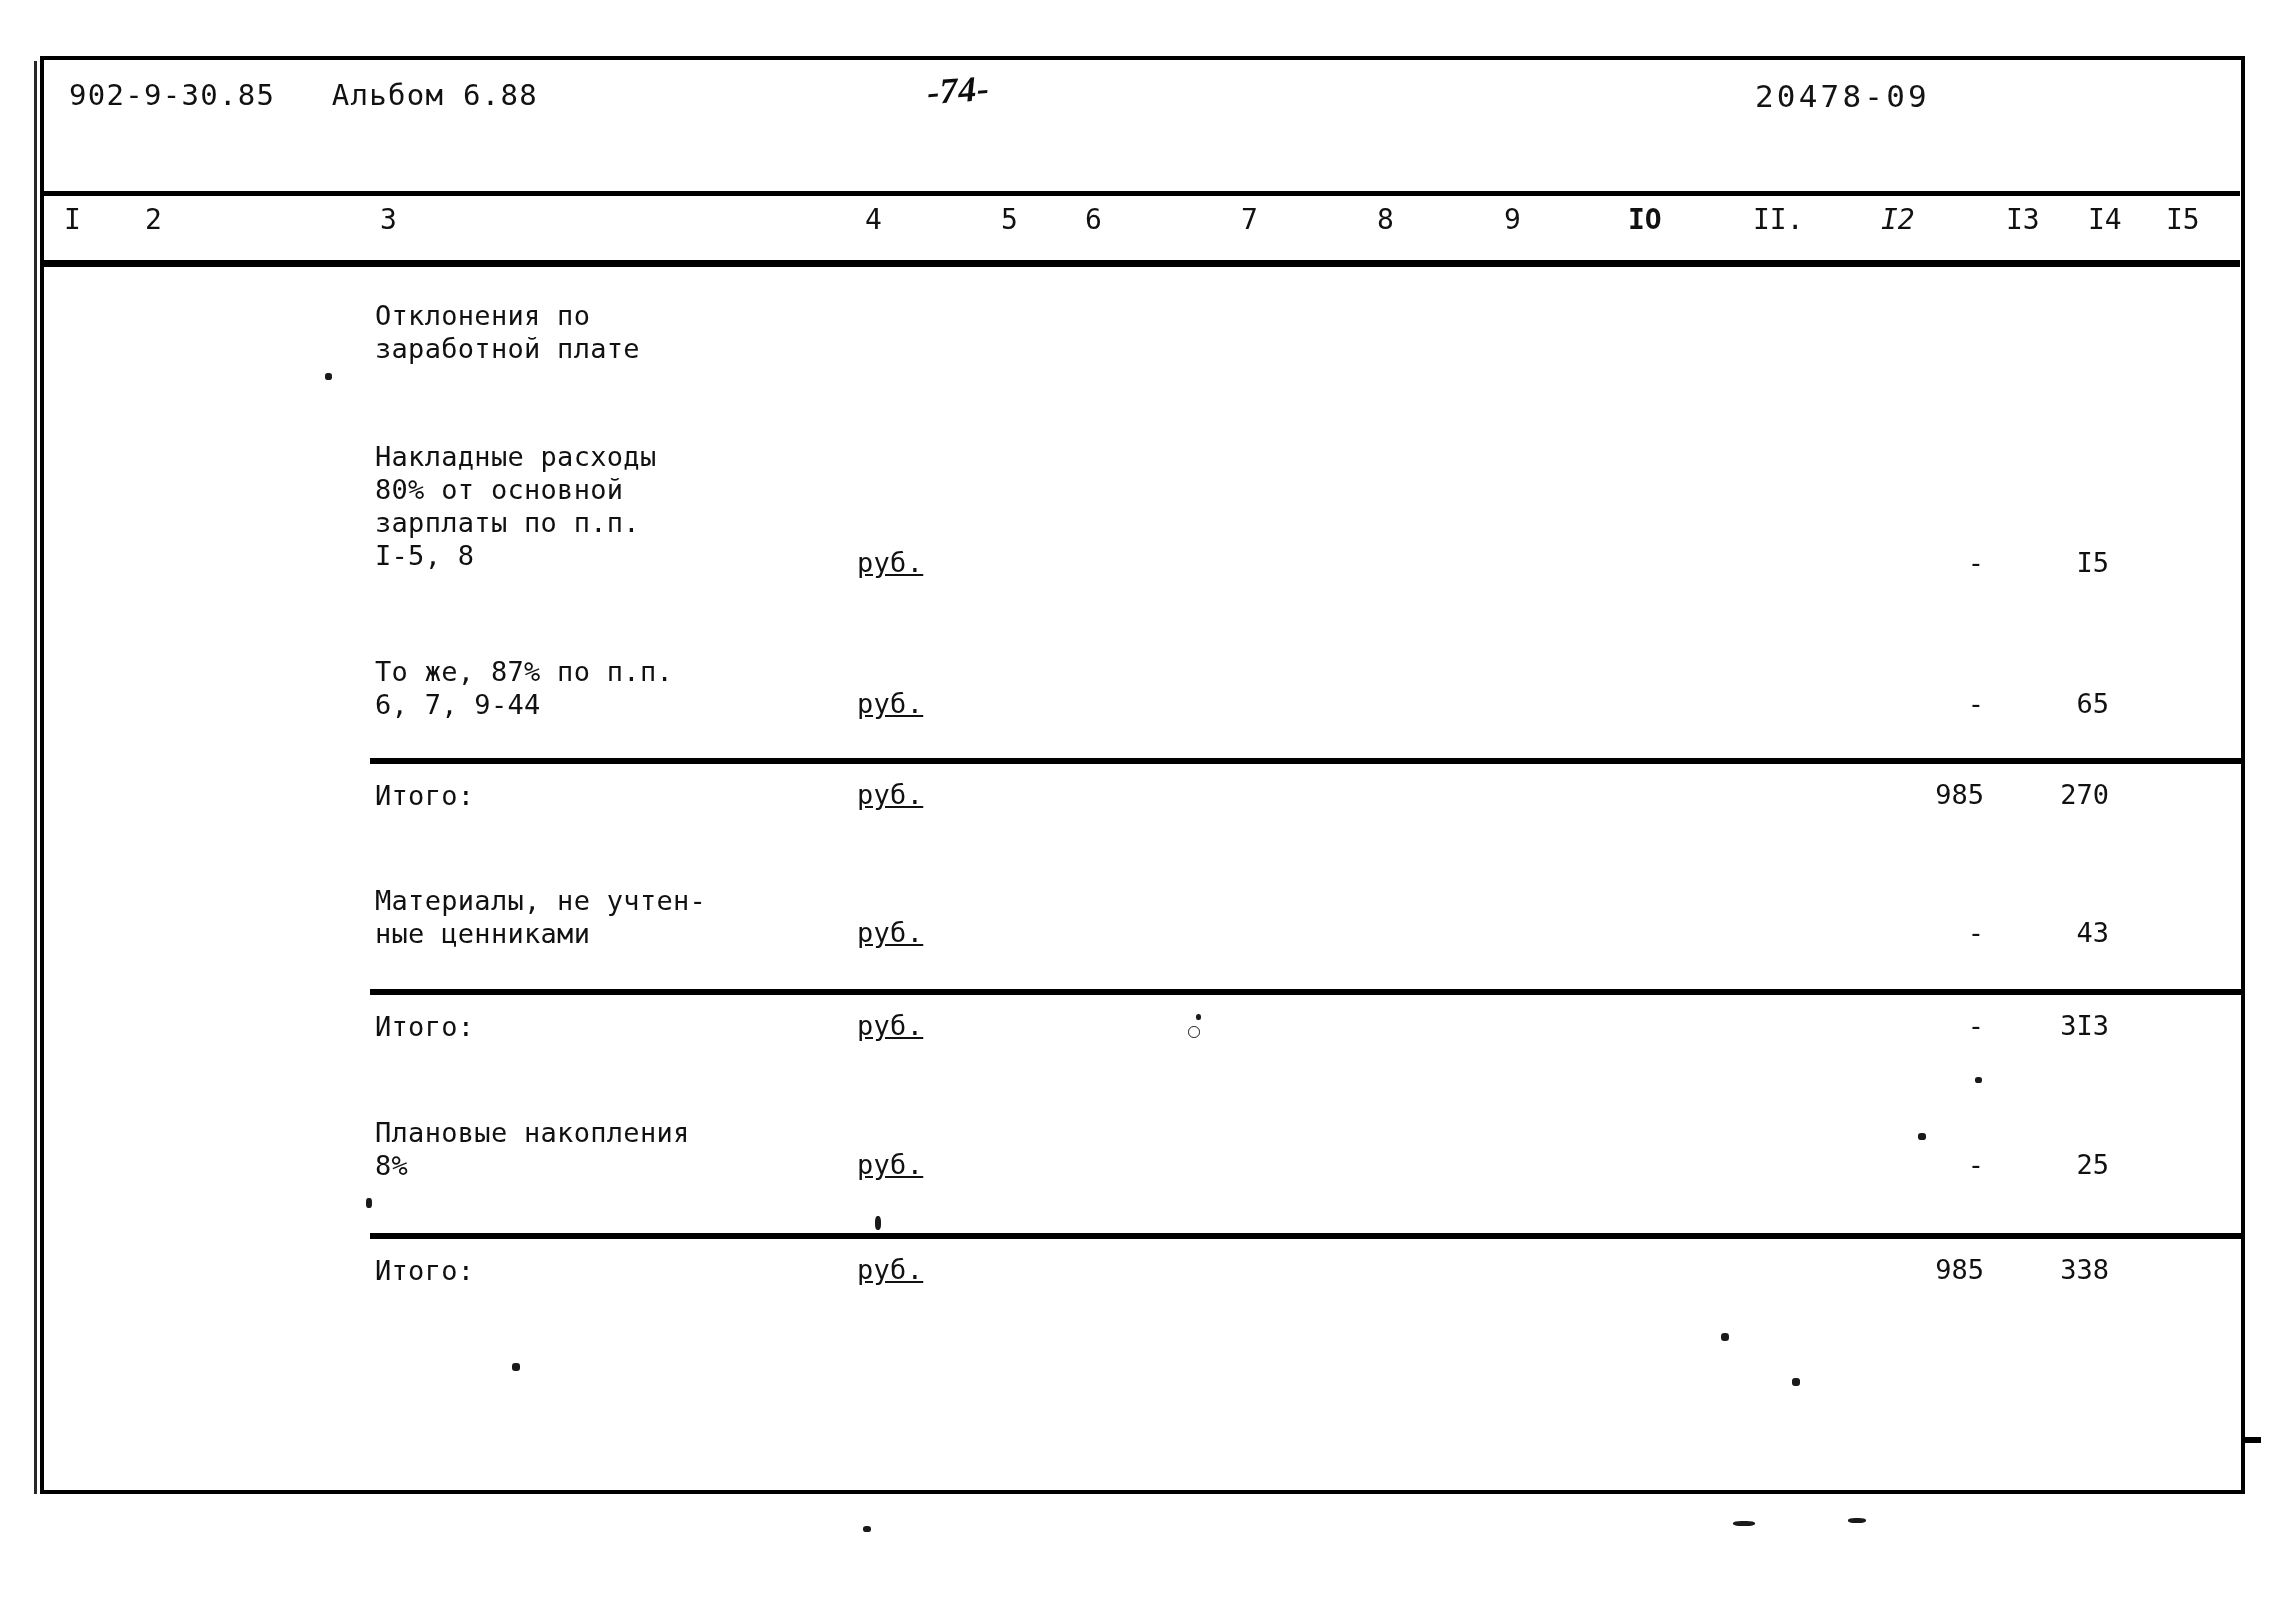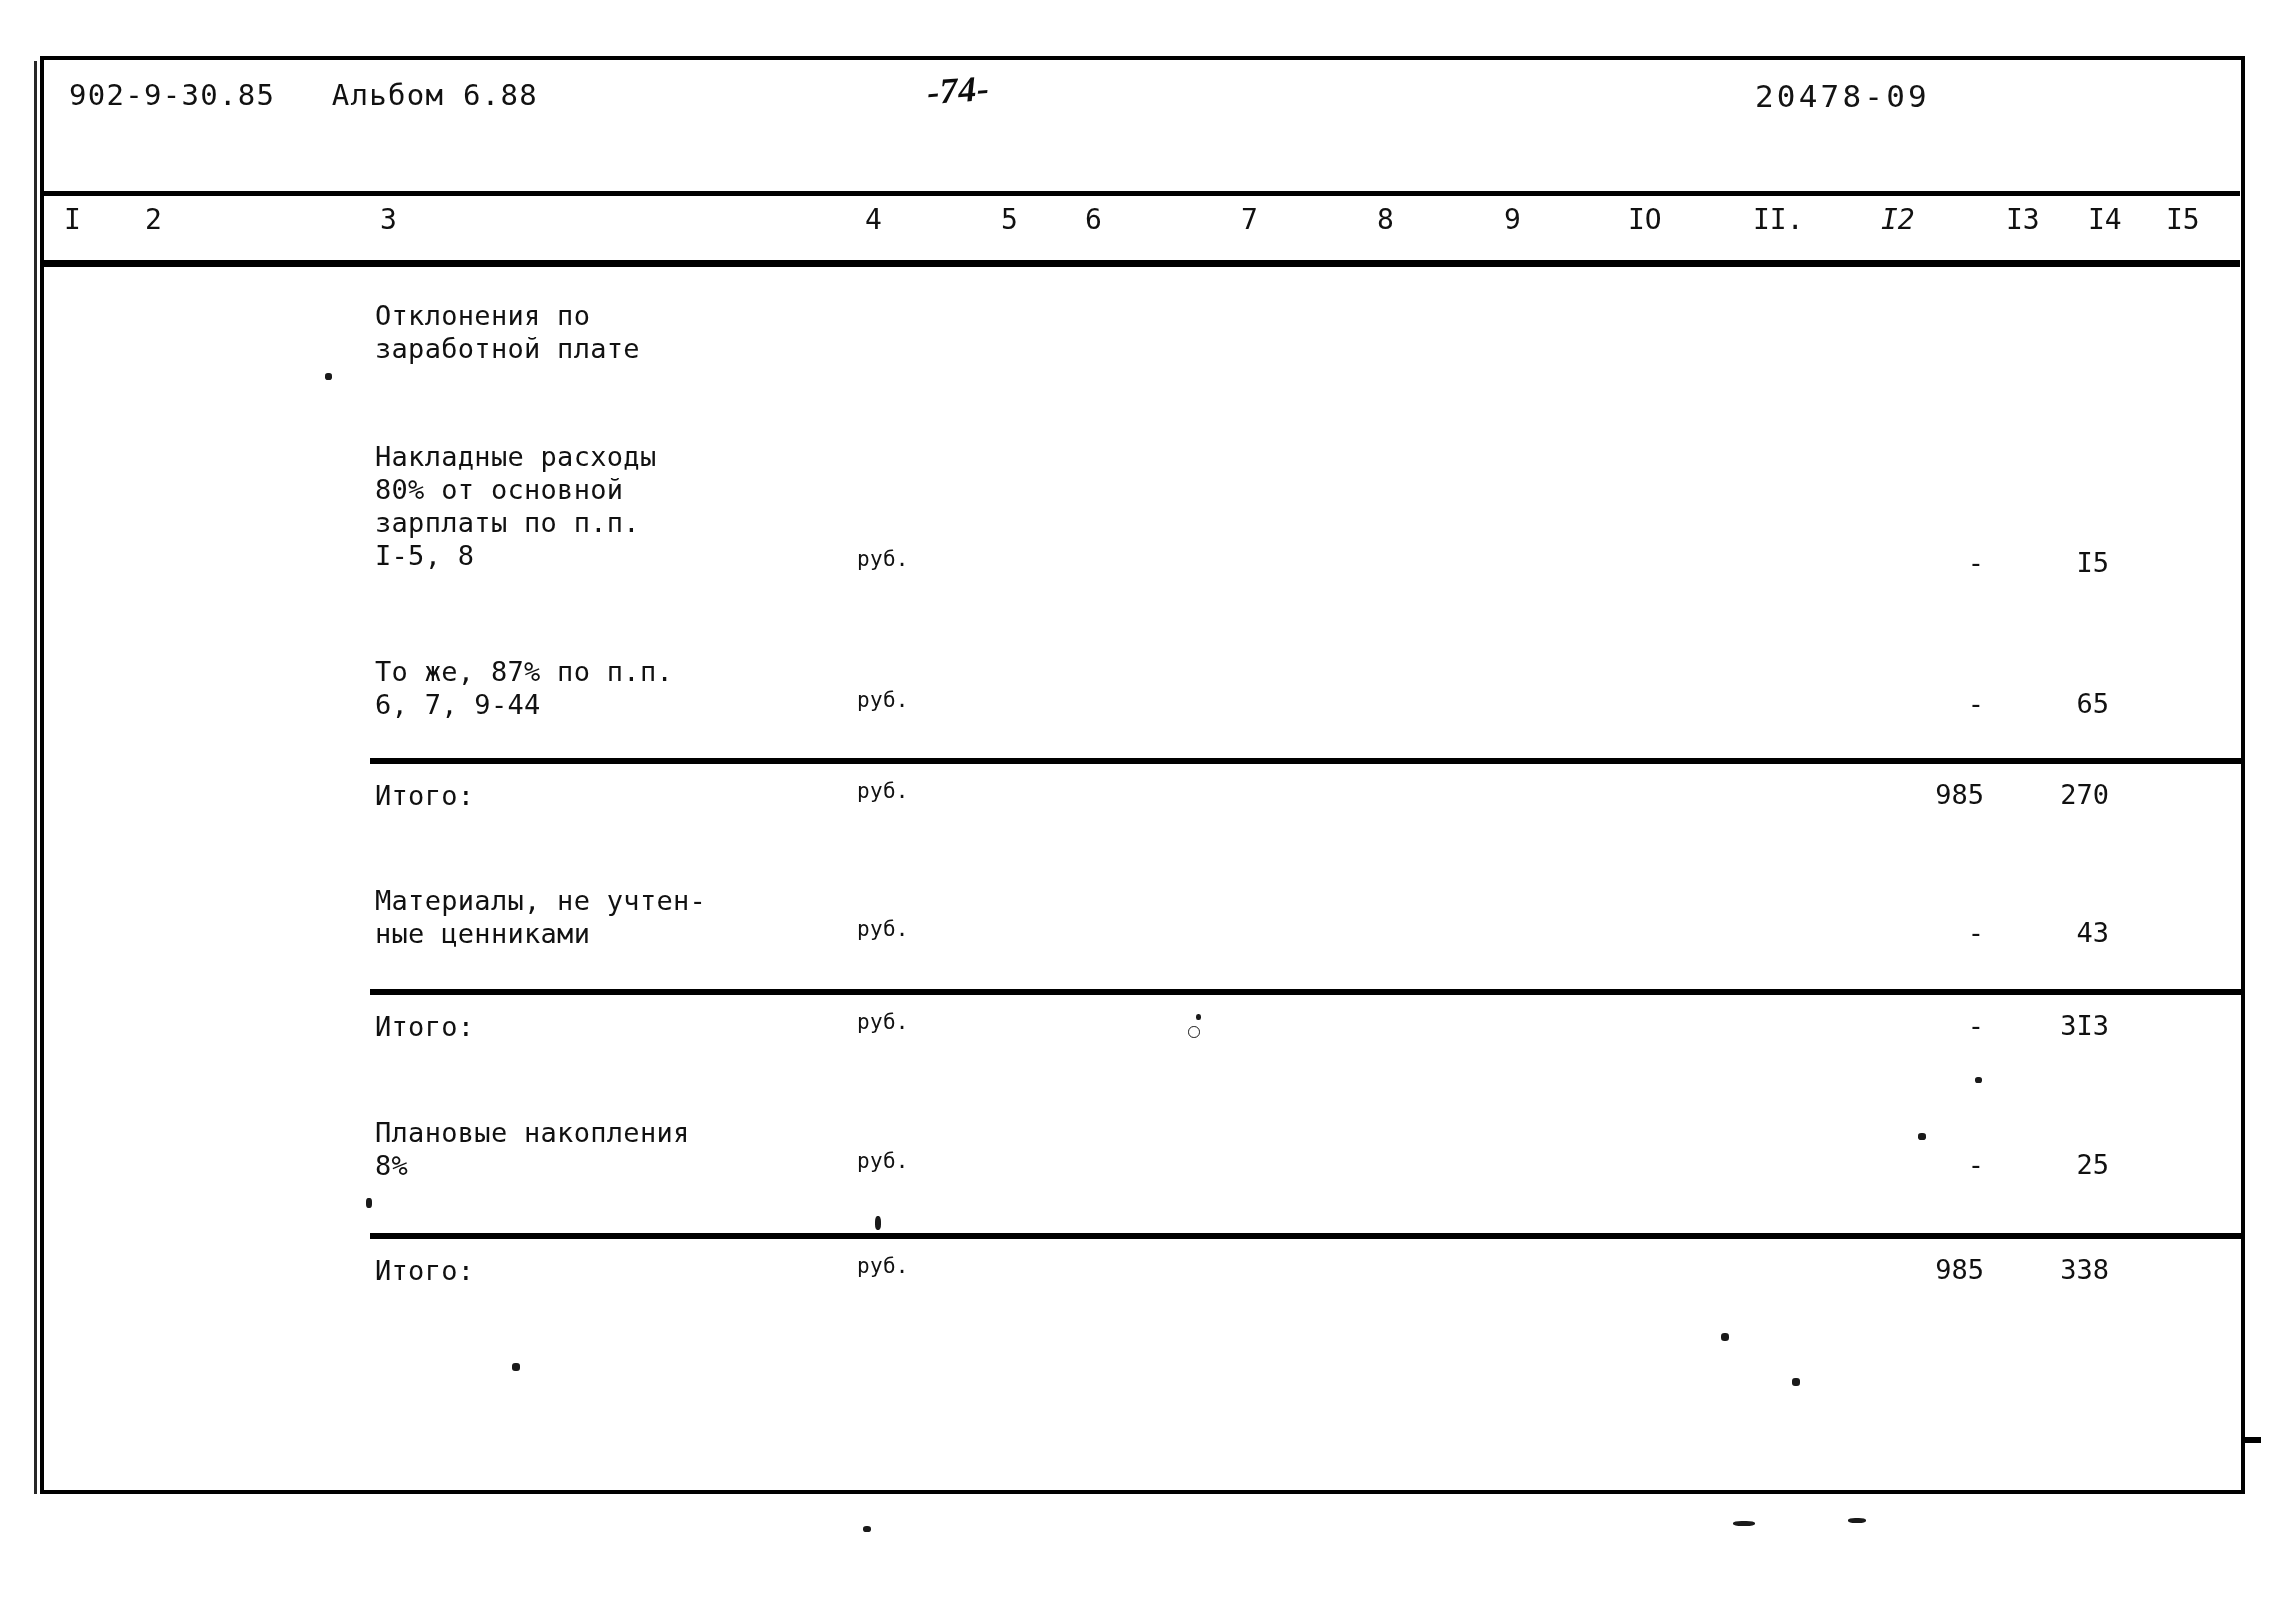--- a/index.html
+++ b/index.html
@@ -135,22 +135,23 @@
     white-space: pre;
   }
   .c-desc {
     left: 375px;
     font-size: 27px;
     line-height: 33px;
     letter-spacing: 0.3px;
   }
   .c-unit {
     left: 857px;
-    font-size: 21px;
+    font-size: 27px;
     letter-spacing: 0.3px;
+    text-decoration: underline;
   }
   .c-12 {
     left: 1876px;
     width: 108px;
     text-align: right;
     font-size: 27px;
   }
   .c-13 {
     left: 2004px;
     width: 105px;
@@ -185,21 +186,21 @@
   <div class="colnums">
     <div class="colnum" style="left:64px;">I</div>
     <div class="colnum" style="left:145px;">2</div>
     <div class="colnum" style="left:380px;">3</div>
     <div class="colnum" style="left:865px;">4</div>
     <div class="colnum" style="left:1001px;">5</div>
     <div class="colnum" style="left:1085px;">6</div>
     <div class="colnum" style="left:1241px;">7</div>
     <div class="colnum" style="left:1377px;">8</div>
     <div class="colnum" style="left:1504px;">9</div>
-    <div class="colnum" style="left:1628px;">IO</div>
+    <div class="colnum" style="left:1628px;font-weight:bold;">IO</div>
     <div class="colnum" style="left:1753px;">II.</div>
     <div class="colnum" style="left:1881px;font-style:italic;">I2</div>
     <div class="colnum" style="left:2006px;">I3</div>
     <div class="colnum" style="left:2088px;">I4</div>
     <div class="colnum" style="left:2166px;">I5</div>
   </div>
 
   <div class="rule rule-full" style="top:260px;height:7px;"></div>
 
   <div class="row" style="top:299px;">

